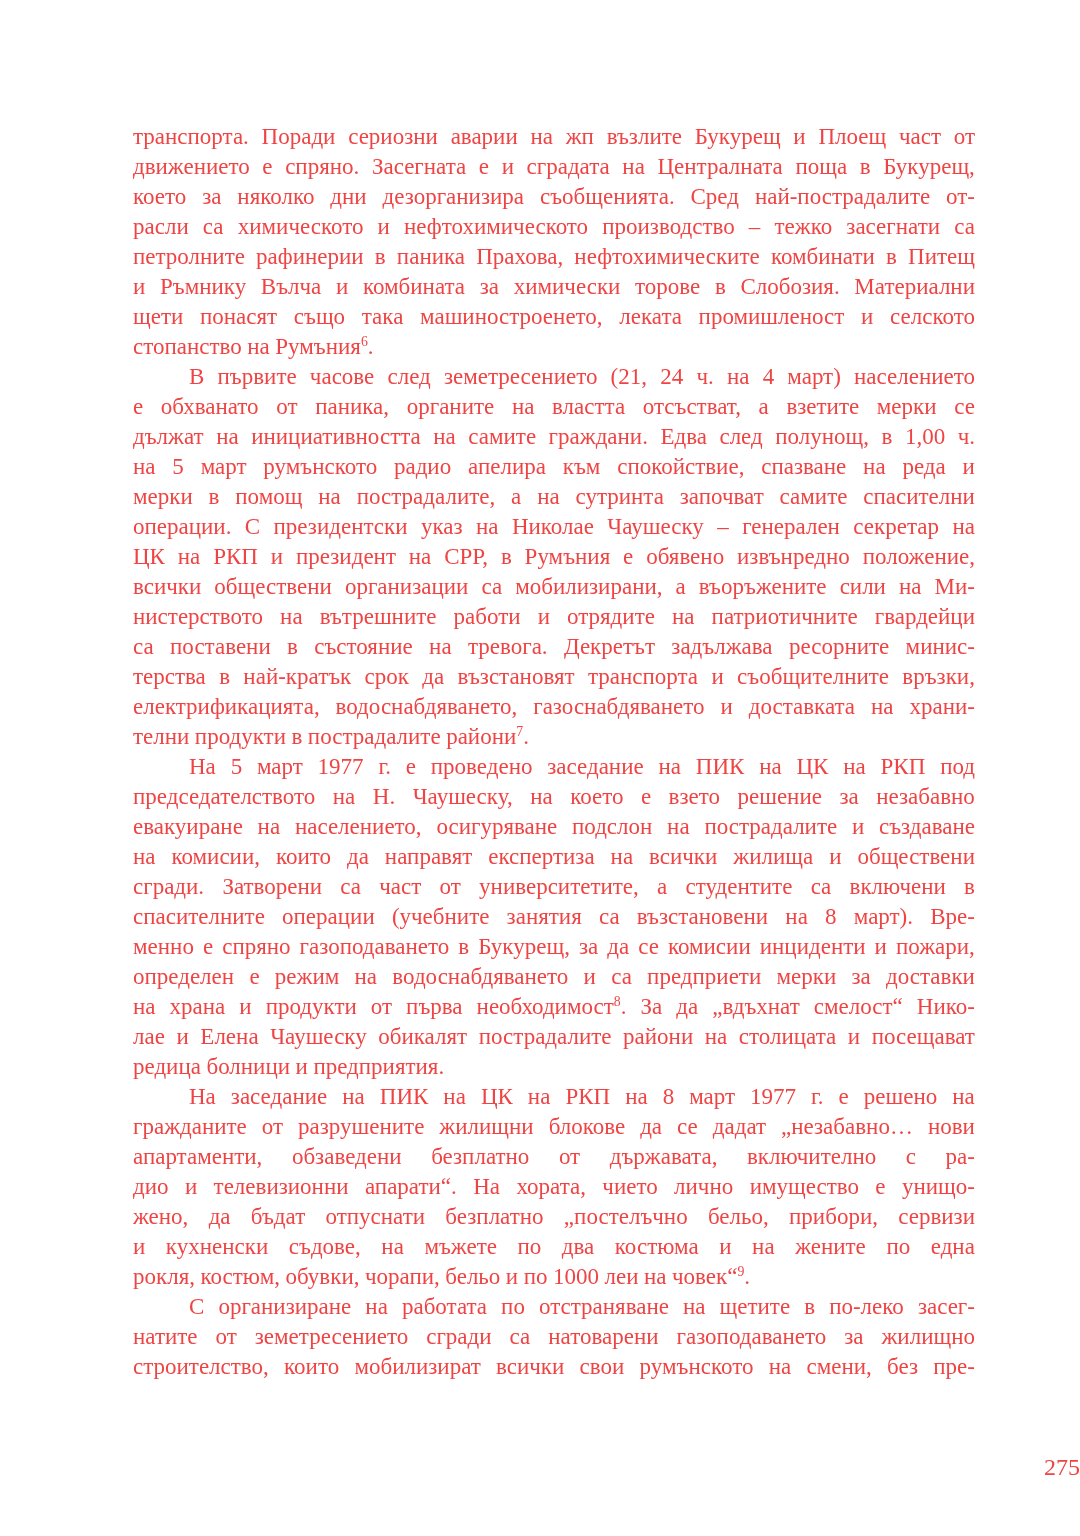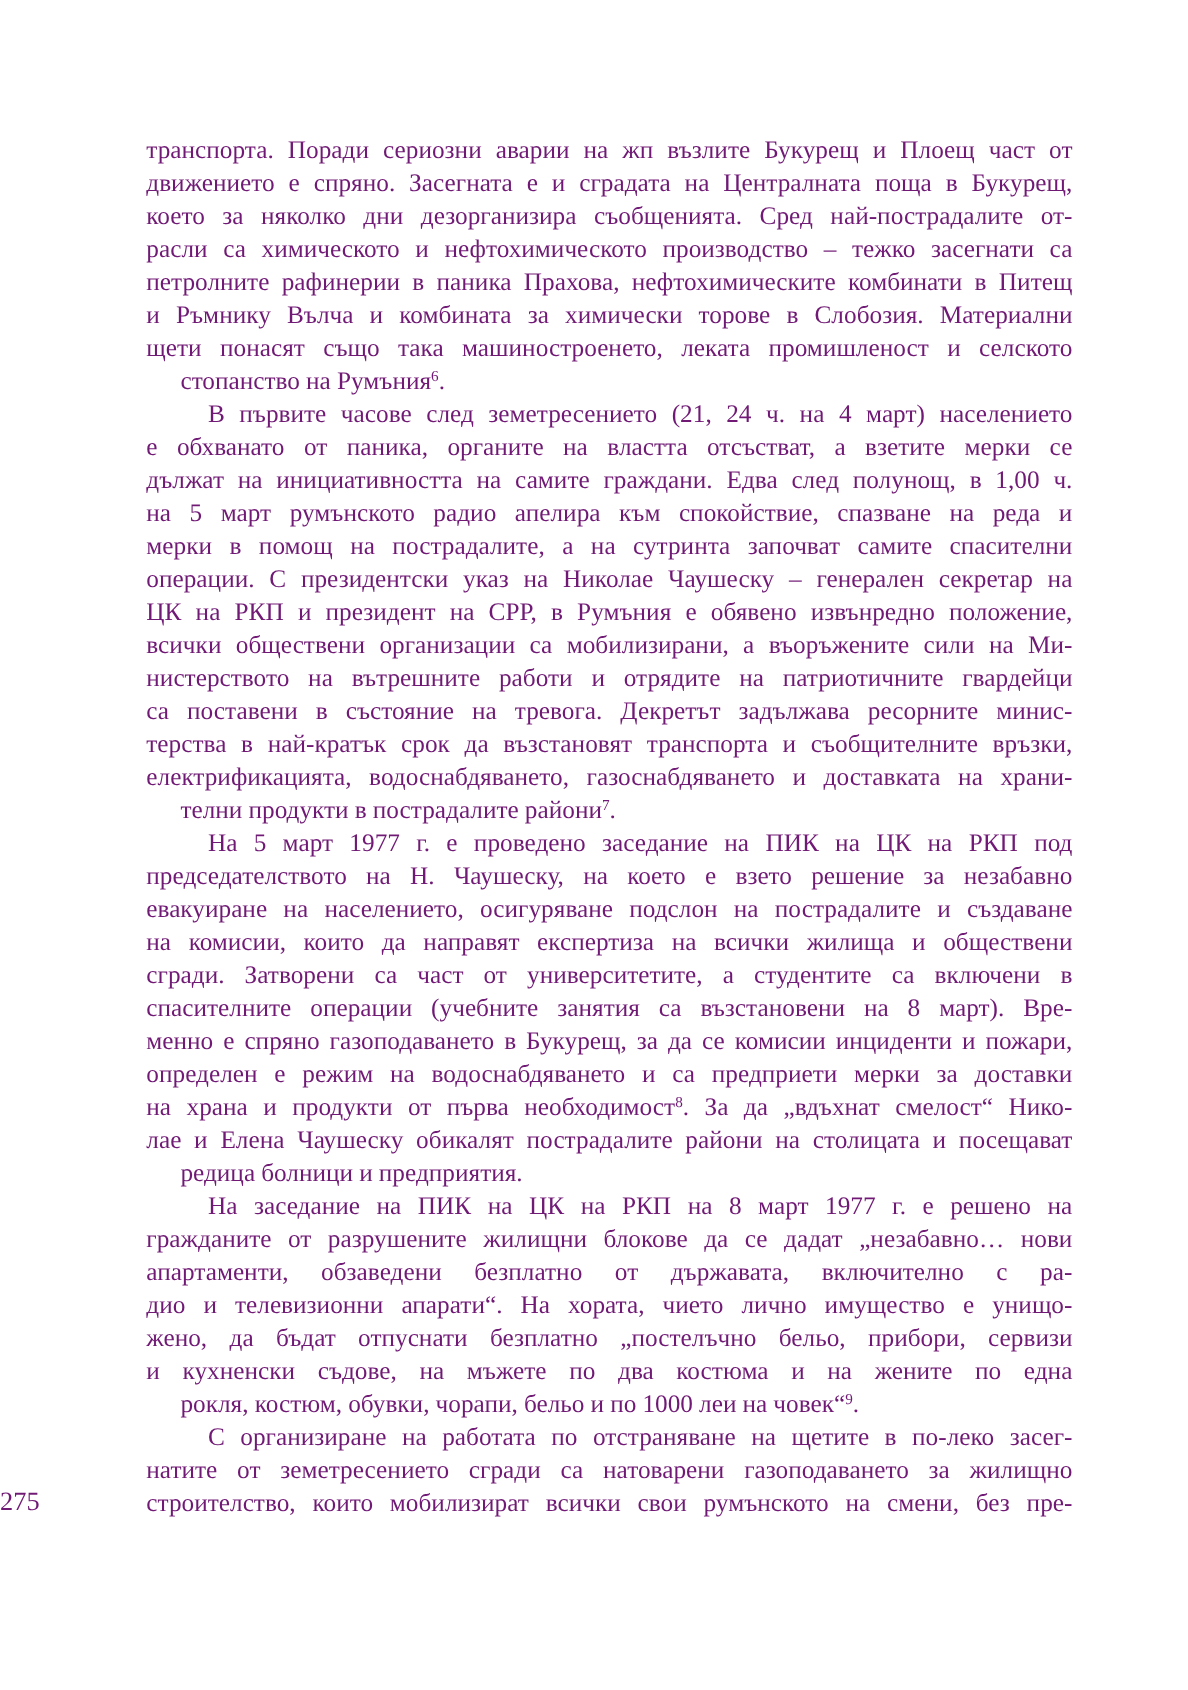--- a/index.html
+++ b/index.html
@@ -5,21 +5,21 @@
   html, body {
     margin: 0;
     padding: 0;
     background: #e8e8e8;
   }
   .page {
     position: relative;
     width: 1080px;
     height: 1536px;
     background: #ffffff;
-    color: #701a75;
+    color: #ef4444;
     font-family: "Liberation Serif", "DejaVu Serif", serif;
     overflow: hidden;
   }
   .text-block {
     position: absolute;
     left: 133px;
     top: 122px;
     width: 842px;
     font-size: 23px;
     line-height: 30px;
@@ -28,37 +28,36 @@
   .line {
     display: flex;
     justify-content: space-between;
     height: 30px;
     align-items: baseline;
   }
   .line.indent { padding-left: 56px; }
   .line.last {
     justify-content: flex-start;
     column-gap: 5.5px;
-    margin-left: 31px;
   }
   .word { white-space: pre; }
   .it { }
   .word sup {
     font-size: 0.6em;
     line-height: 0;
     vertical-align: baseline;
     position: relative;
     top: -0.55em;
   }
   .page-number {
     position: absolute;
-    top: 1351px;
+    top: 1452px;
     left: 0;
     width: 100%;
-    text-align: left;
+    text-align: right;
     font-size: 24px;
     line-height: 30px;
   }
 </style>
 </head>
 <body>
 
 <div class="page">
   <div class="text-block">
       <div class="para">

